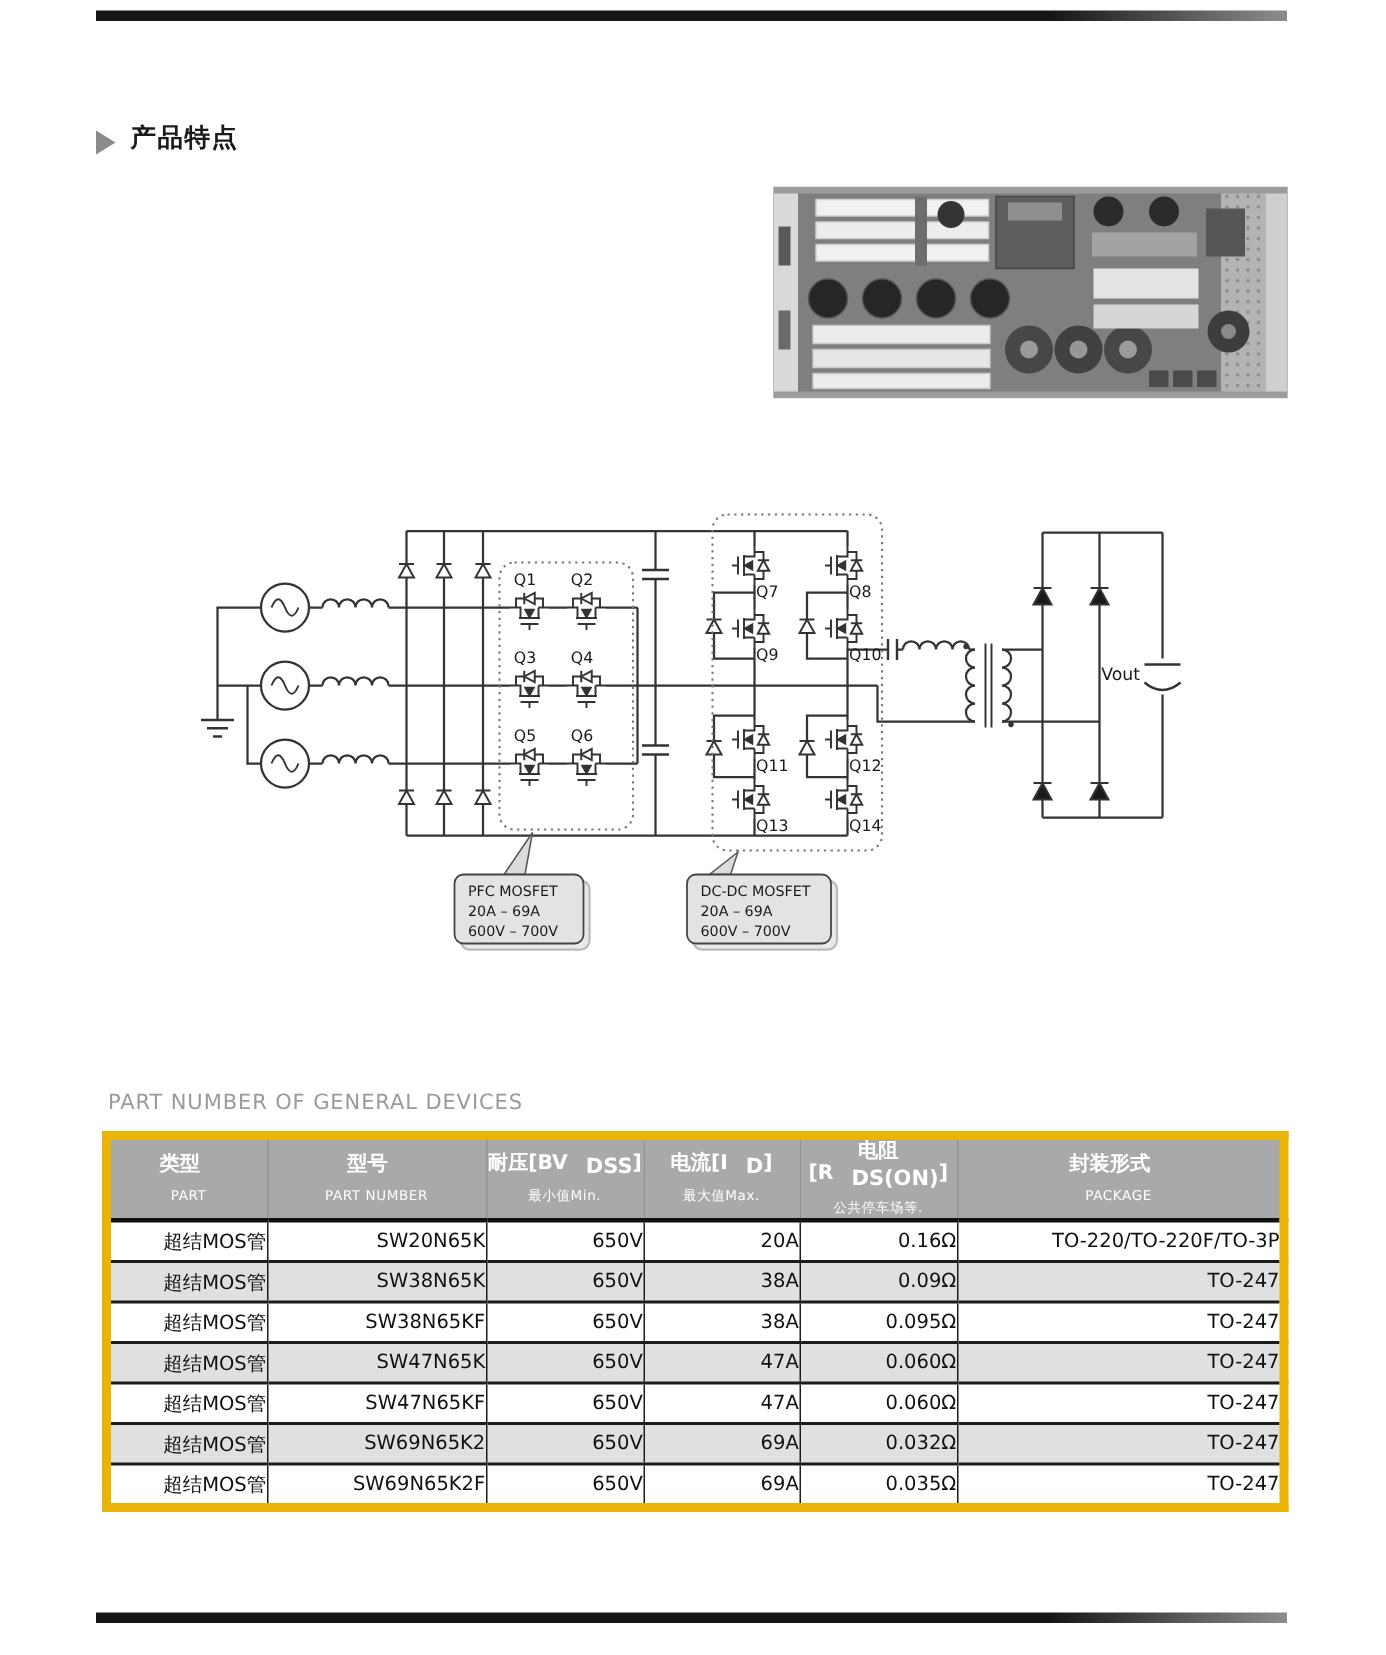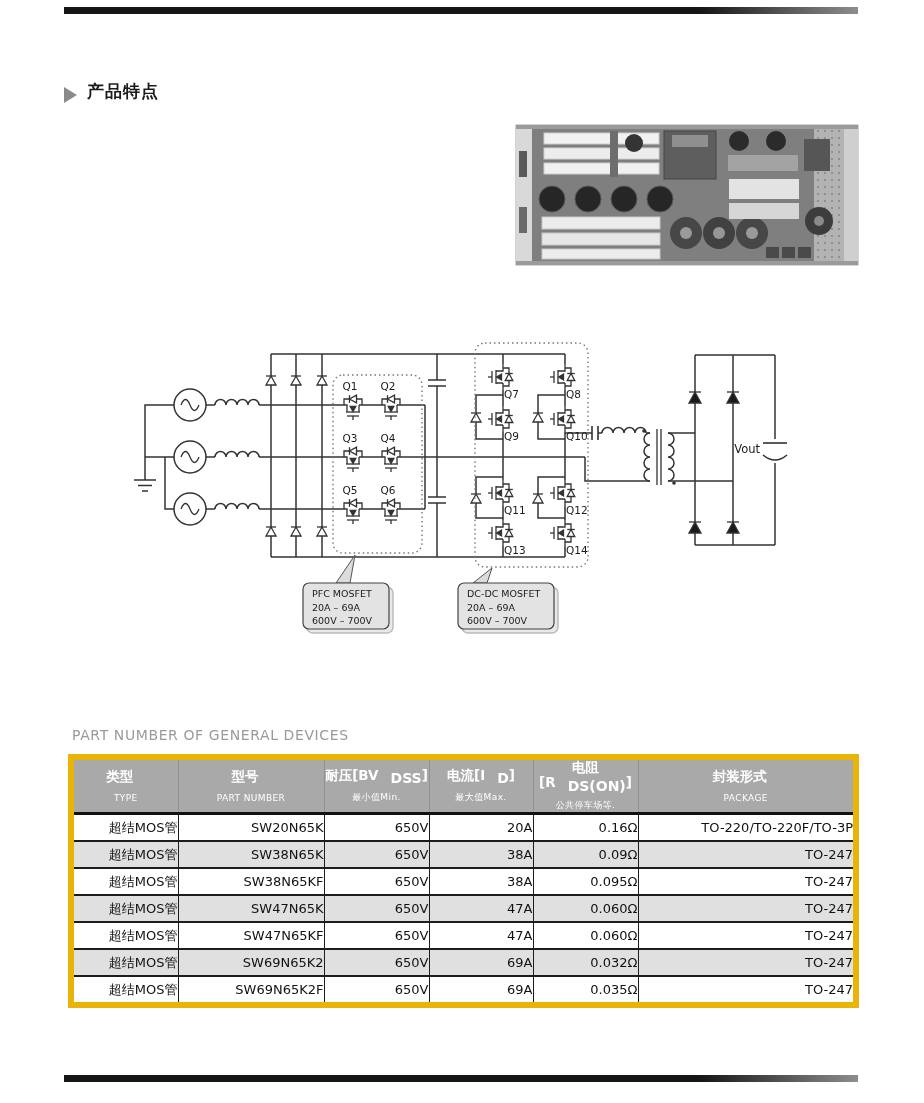--- a/index.html
+++ b/index.html
@@ -243,21 +243,21 @@
           <col style="width:146px">
           <col style="width:105px">
         <col style="width:104px">
           <col style="width:105px">
           <col style="width:218px">
       </colgroup>
       <thead>
         <tr>
           <th>
               <div class="hm"><span>类型</span><sub></sub><span></span></div>
-              <div class="hs">TYPE</div>
+              <div class="hs">PART</div>
             </th>
           <th>
               <div class="hm"><span>型号</span><sub></sub><span></span></div>
               <div class="hs">PART NUMBER</div>
             </th>
           <th>
               <div class="hm"><span>耐压[BV</span><sub>DSS</sub><span>]</span></div>
               <div class="hs">最小值Min.</div>
             </th>
           <th>

